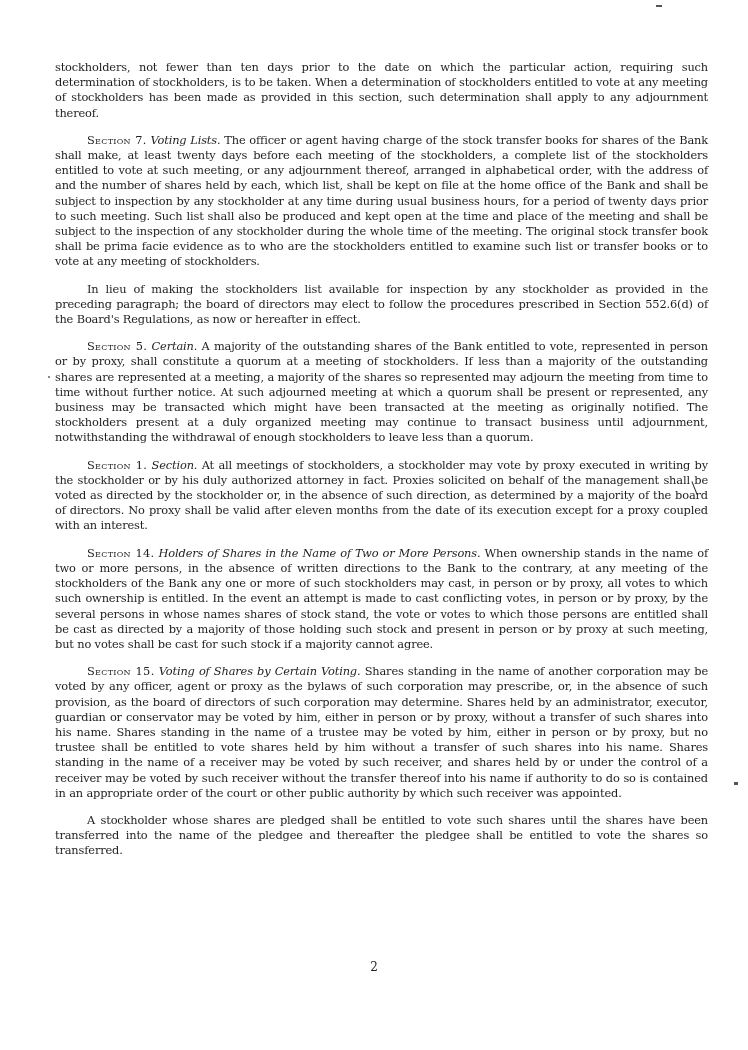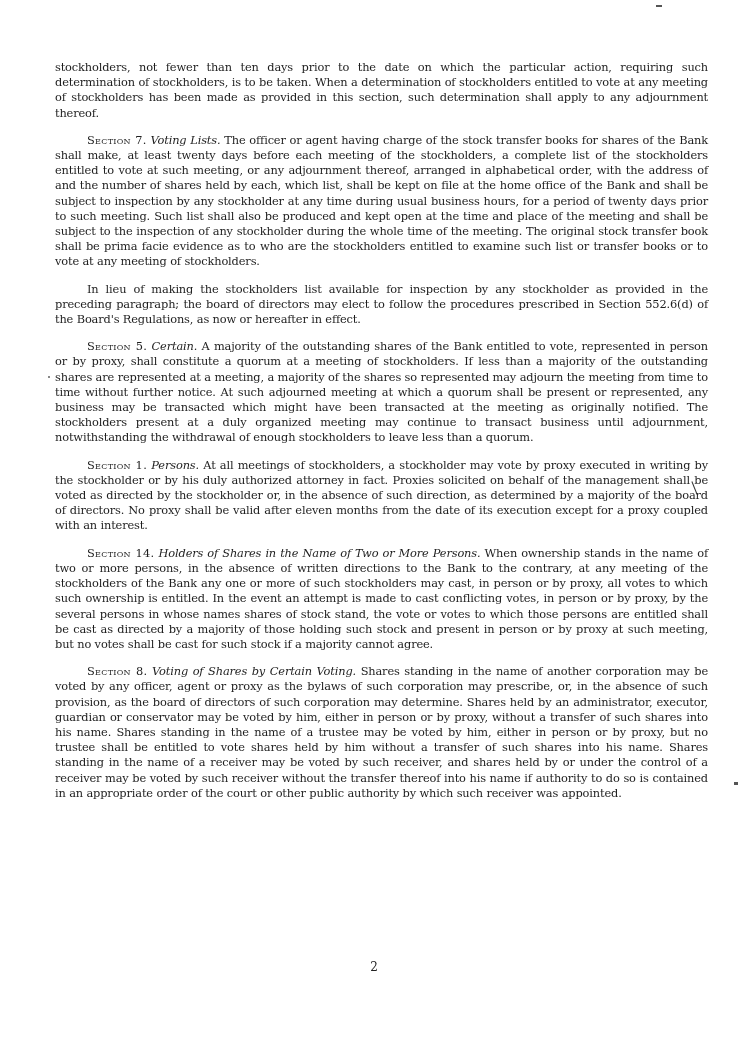--- a/index.html
+++ b/index.html
@@ -81,35 +81,36 @@
   <p class="para indent">In lieu of making the stockholders list available for inspection by any stockholder as provided in the preceding paragraph; the board of directors may elect to follow the procedures prescribed in Section 552.6(d) of the Board's Regulations, as now or hereafter in effect.</p>
 
   <p class="para indent">
     <span class="sc">Section 5.</span>
     <span class="heading">Certain.</span>
     <span>A majority of the outstanding shares of the Bank entitled to vote, represented in person or by proxy, shall constitute a quorum at a meeting of stockholders. If less than a majority of the outstanding shares are represented at a meeting, a majority of the shares so represented may adjourn the meeting from time to time without further notice. At such adjourned meeting at which a quorum shall be present or represented, any business may be transacted which might have been transacted at the meeting as originally notified. The stockholders present at a duly organized meeting may continue to transact business until adjournment, notwithstanding the withdrawal of enough stockholders to leave less than a quorum.</span>
   </p>
 
   <p class="para indent">
     <span class="sc">Section 1.</span>
-    <span class="heading">Persons.</span>
+    <span class="heading">Section.</span>
     <span>At all meetings of stockholders, a stockholder may vote by proxy executed in writing by the stockholder or by his duly authorized attorney in fact. Proxies solicited on behalf of the management shall be voted as directed by the stockholder or, in the absence of such direction, as determined by a majority of the board of directors. No proxy shall be valid after eleven months from the date of its execution except for a proxy coupled with an interest.</span>
   </p>
 
   <p class="para indent">
     <span class="sc">Section 14.</span>
     <span class="heading">Holders of Shares in the Name of Two or More Persons.</span>
     <span>When ownership stands in the name of two or more persons, in the absence of written directions to the Bank to the contrary, at any meeting of the stockholders of the Bank any one or more of such stockholders may cast, in person or by proxy, all votes to which such ownership is entitled. In the event an attempt is made to cast conflicting votes, in person or by proxy, by the several persons in whose names shares of stock stand, the vote or votes to which those persons are entitled shall be cast as directed by a majority of those holding such stock and present in person or by proxy at such meeting, but no votes shall be cast for such stock if a majority cannot agree.</span>
   </p>
 
   <p class="para indent">
-    <span class="sc">Section 8.</span>
+    <span class="sc">Section 15.</span>
     <span class="heading">Voting of Shares by Certain Voting.</span>
     <span>Shares standing in the name of another corporation may be voted by any officer, agent or proxy as the bylaws of such corporation may prescribe, or, in the absence of such provision, as the board of directors of such corporation may determine. Shares held by an administrator, executor, guardian or conservator may be voted by him, either in person or by proxy, without a transfer of such shares into his name. Shares standing in the name of a trustee may be voted by him, either in person or by proxy, but no trustee shall be entitled to vote shares held by him without a transfer of such shares into his name. Shares standing in the name of a receiver may be voted by such receiver, and shares held by or under the control of a receiver may be voted by such receiver without the transfer thereof into his name if authority to do so is contained in an appropriate order of the court or other public authority by which such receiver was appointed.</span>
   </p>
+  <p class="para indent">A stockholder whose shares are pledged shall be entitled to vote such shares until the shares have been transferred into the name of the pledgee and thereafter the pledgee shall be entitled to vote the shares so transferred.</p>
 
 </div>
 
 <div class="page-number">2</div>
 
 <div class="speck top"></div>
 <div class="speck right"></div>
 <div class="speck left"></div>
 <div class="slash-mark"></div>
 

